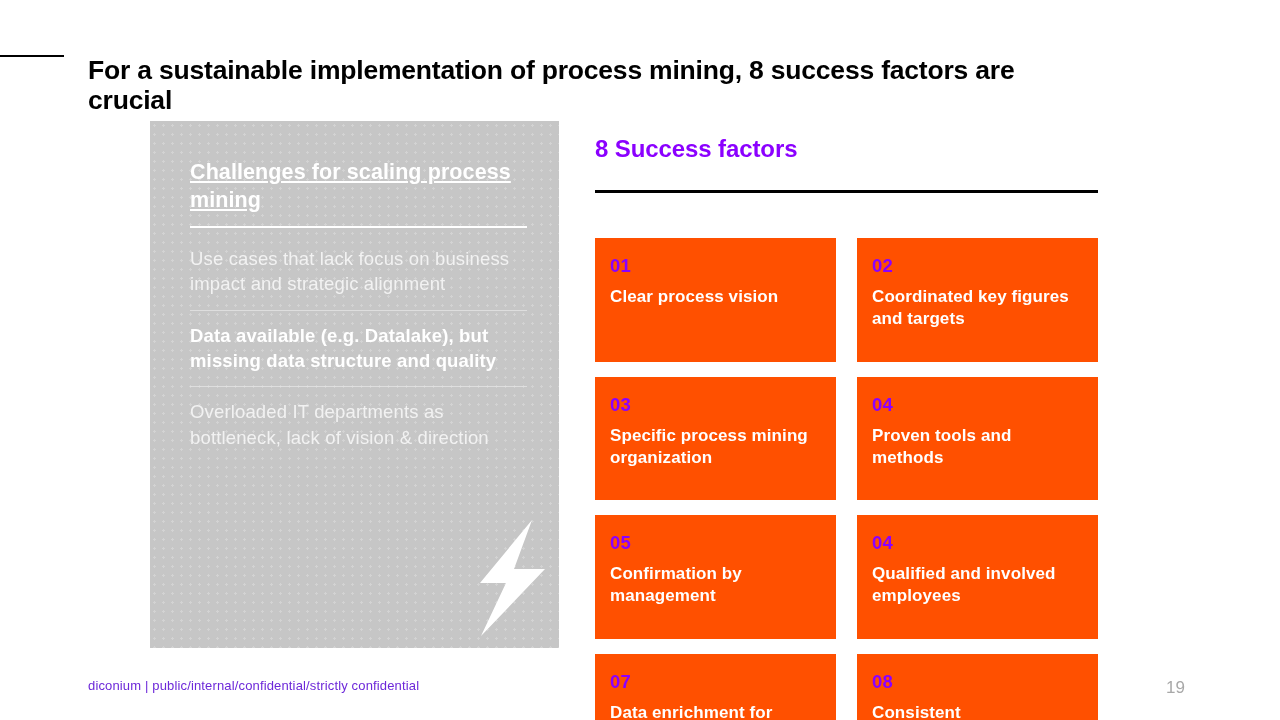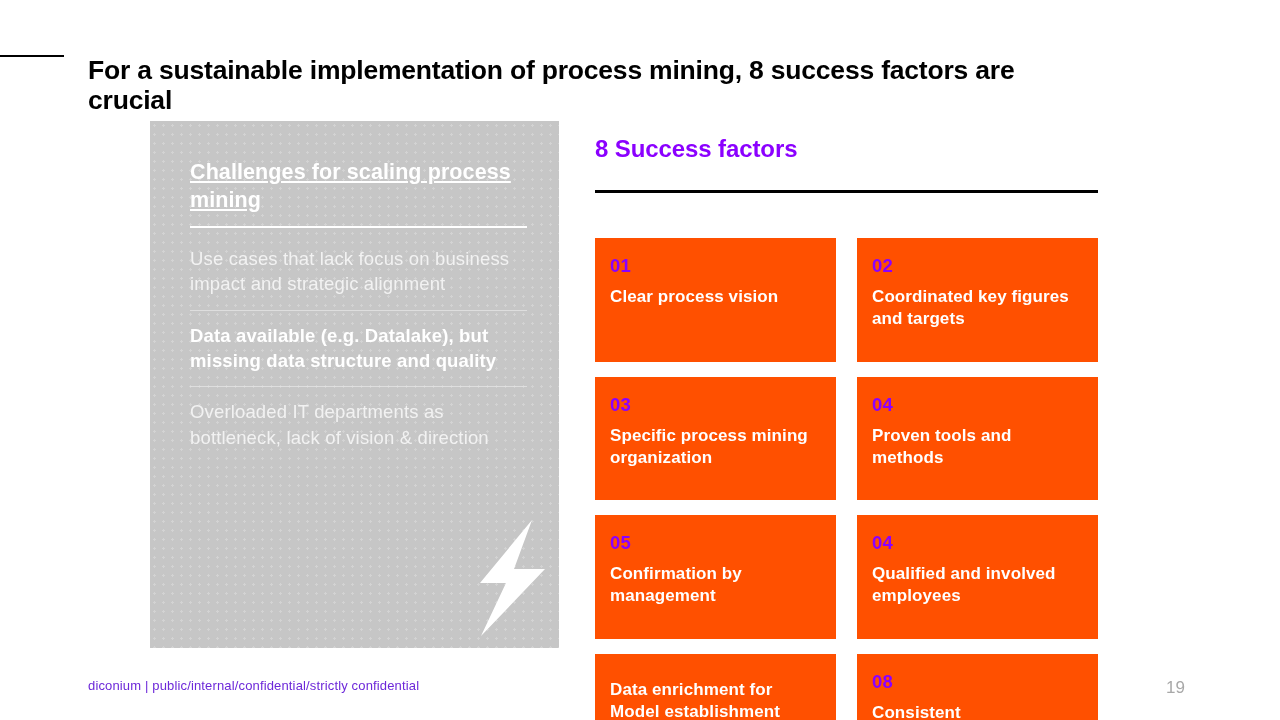--- a/index.html
+++ b/index.html
@@ -225,20 +225,21 @@
   </div>
   <div class="card">
     <div class="card-num">05</div>
     <div class="card-label">Confirmation by management</div>
   </div>
   <div class="card">
     <div class="card-num">04</div>
     <div class="card-label">Qualified and involved employees</div>
   </div>
   <div class="card">
+    <div class="card-num">07</div>
     <div class="card-label">Data enrichment for Model establishment</div>
   </div>
   <div class="card">
     <div class="card-num">08</div>
     <div class="card-label">Consistent implementation</div>
   </div>
 </div>
 
 <div class="footer-left">diconium | public/internal/confidential/strictly  confidential</div>
 <div class="footer-page">19</div>

